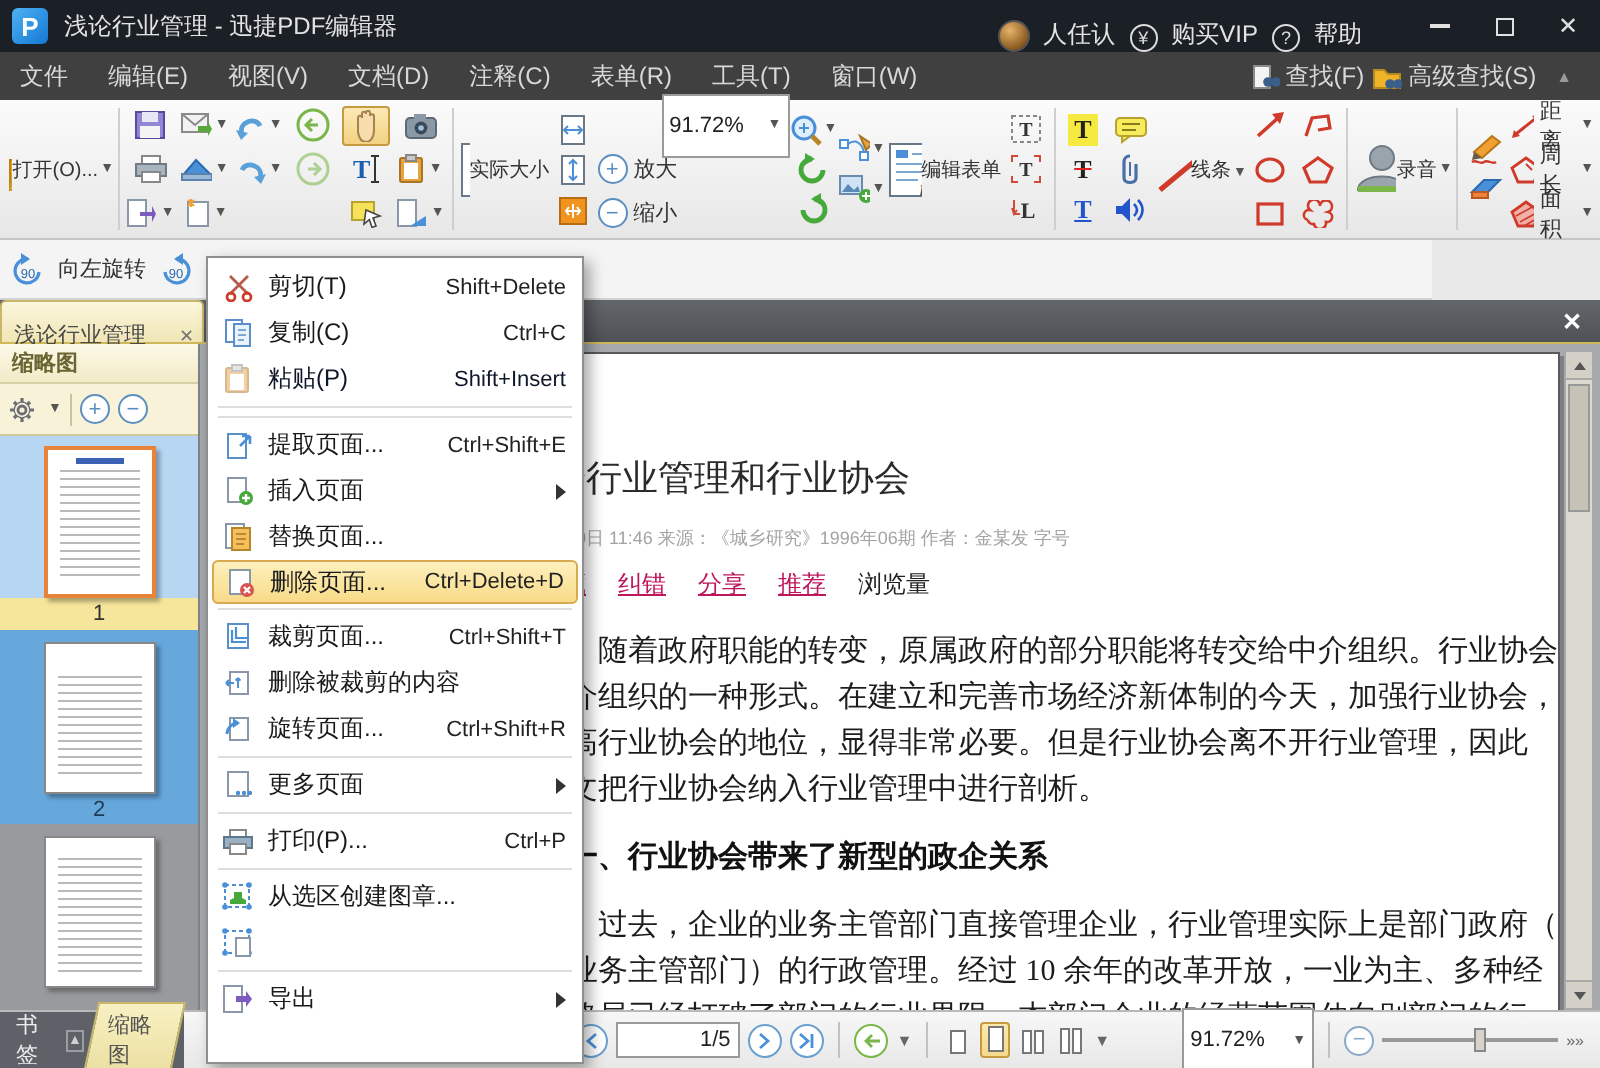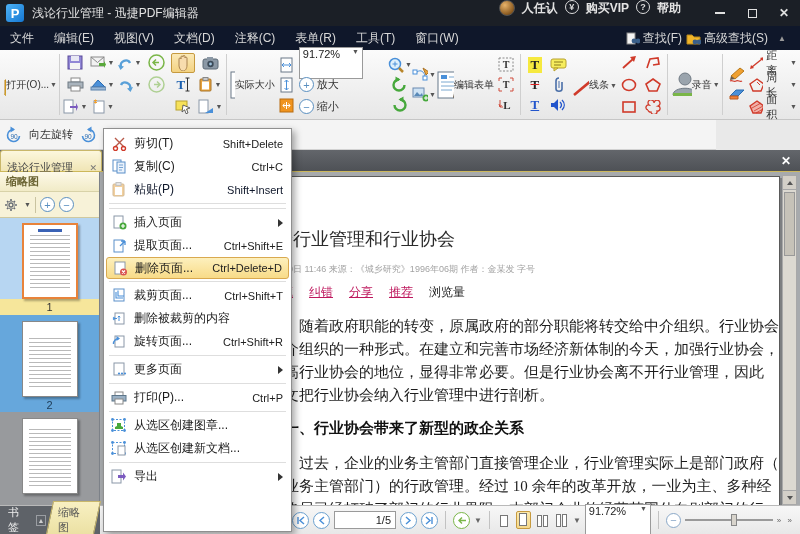--- a/index.html
+++ b/index.html
@@ -3,50 +3,50 @@
 <meta charset="utf-8">
 <style>
   * { margin:0; padding:0; box-sizing:border-box; }
   html,body { width:800px; height:534px; }
   body { font-family:"Liberation Sans", sans-serif; overflow:hidden; background:#f0f0f0; }
   .app { position:relative; width:800px; height:534px; overflow:hidden; background:#e9e9e9; }
 
   
   .titlebar { position:absolute; left:0; top:0; width:800px; height:26px; background:#1b1f26; display:flex; align-items:center; color:#e3e3e3; font-size:12px; }
   .logo { width:18px; height:18px; margin:0 8px 0 6px; border-radius:3px; background:linear-gradient(135deg,#4db2f5,#1577d2); color:#fff; font-weight:bold; font-size:13px; display:flex; align-items:center; justify-content:center; }
-  .tb-right { margin-left:auto; display:flex; align-items:flex-start; gap:7px;font-weight:bold; }
+  .tb-right { margin-left:auto; display:flex; align-items:flex-end; gap:7px; }
   .avatar { width:16px; height:16px; border-radius:50%; background:radial-gradient(circle at 35% 30%,#e8b36a,#8a5a20 70%,#4d2f0d); border:1px solid #555; }
   .ring { width:14px; height:14px; border:1px solid #ddd; border-radius:50%; font-size:9px; display:flex; align-items:center; justify-content:center; color:#ddd; }
   .winbtns { display:flex; margin-left:16px; }
   .winbtn { width:32px; height:26px; display:flex; align-items:center; justify-content:center; color:#e0e0e0; font-size:12px; }
   .maxglyph { width:9px; height:9px; border:1px solid #e0e0e0; display:inline-block; }
   .minglyph { width:10px; height:0; border-bottom:2px solid #e0e0e0; display:inline-block; }
 
   
-  .menubar { position:absolute; left:0; top:26px; width:800px; height:24px; background:#0f172a; display:flex; align-items:center; color:#d8d8d8; font-size:12px; }
+  .menubar { position:absolute; left:0; top:26px; width:800px; height:24px; background:#404040; display:flex; align-items:center; color:#d8d8d8; font-size:12px; }
   .menu-item { padding:0 10px; height:100%; display:flex; align-items:center; }
   .mb-right { margin-left:auto; display:flex; align-items:center; gap:4px; padding-right:14px; }
   .mb-find { display:flex; align-items:center; gap:3px; }
   .collapse-up { color:#9a9a9a; font-size:8px; margin-left:6px; }
 
   
   .toolbar { position:absolute; left:0; top:50px; width:800px; height:70px; background:linear-gradient(#fbfbfb,#e7e7e7); border-bottom:1px solid #c6c6c6; display:flex; align-items:center; padding:1px 3px; }
   .tsep { width:1px; align-self:stretch; margin:3px 2px; background:#cfcfcf; }
   .tg { display:flex; flex-direction:row; align-items:center; justify-content:center; }
   .tlabel { font-size:10px; color:#333; white-space:nowrap; }
   .tgrid { display:grid; grid-template-rows:repeat(3,22px); grid-auto-flow:column; grid-auto-columns:27px; align-items:center; justify-items:center; }
   .ti { width:24px; height:20px; display:flex; align-items:center; justify-content:center; position:relative; }
   .ti.sel { background:linear-gradient(#fbe9b7,#f3d282); border:1px solid #c69a3f; border-radius:2px; }
   .dd { font-size:7px; color:#555; margin-left:1px; }
   .tcol { display:flex; flex-direction:column; justify-content:center; }
   .tletter { font-family:"Liberation Serif",serif; font-weight:bold; font-size:13px; }
   .t-high { background:#f6e93f; color:#222; padding:0 3px; }
   .t-strike { color:#222; text-decoration:line-through; text-decoration-color:#d22; padding:0 3px; }
   .t-under { color:#2255cc; text-decoration:underline; padding:0 3px; }
-  .combo { width:64px; height:32px; background:#fff; border:1px solid #9a9a9a; font-size:11px; color:#222; display:flex; padding:0 3px; }
+  .combo { width:64px; height:32px; background:#fff; border:1px solid #9a9a9a; font-size:11px; color:#222; display:flex; align-items:center; padding:0 3px;margin-left:32px; }
   .combo .cv { flex:1; text-align:left; }
   .zoomrow { display:flex; align-items:center; gap:3px; height:22px; }
   .circle-ic { width:15px; height:15px; border:1.5px solid #5a8fc0; border-radius:50%; color:#5a8fc0; font-size:11px; line-height:12px; display:flex; align-items:center; justify-content:center; background:#fff; }
   .mlabel11 { font-size:11px; color:#333; }
 
   
   .rotatebar { position:absolute; left:0; top:120px; width:716px; height:30px; background:#f4f4f4; border-bottom:1px solid #d2d2d2; display:flex; align-items:center; gap:4px; padding:0 3px; font-size:11px; color:#333; }
   .rot90 { width:22px; height:22px; display:flex; align-items:center; justify-content:center; }
 
   
@@ -766,37 +766,47 @@
           </svg>
         </span>
       <span class="mlab">粘贴(P)</span>
         <span class="msc">Shift+Insert</span>
     </div>
     <div class="msep"></div>
     <div class="msep"></div>
     <div class="mitem">
       <span class="mic">
           <svg width="15" height="15">
+            <rect x="2" y="2" width="9" height="12" fill="#fff" stroke="#5b8fc9"></rect>
+            <path d="M8 8 L13 3 M13 3 L13 7 M13 3 L9 3" fill="none" stroke="#4a90d9" stroke-width="1.3"></path>
+          </svg>
+        </span>
+      <span class="mlab">提取页面...</span>
+        <span class="msc">Ctrl+Shift+E</span>
+    </div>
+    <div class="mitem">
+      <span class="mic">
+          <svg width="15" height="15">
             <rect x="2" y="1" width="9" height="12" fill="#fff" stroke="#8a97a8"></rect>
             <circle cx="11" cy="11" r="3.5" fill="#47a83c"></circle>
             <path d="M11 9 L11 13 M9 11 L13 11" stroke="#fff" stroke-width="1.2"></path>
           </svg>
         </span>
       <span class="mlab">插入页面</span>
         <span class="msub"></span>
     </div>
     <div class="mitem">
       <span class="mic">
           <svg width="15" height="15">
-            <rect x="2" y="2" width="9" height="12" fill="#fff" stroke="#5b8fc9"></rect>
-            <path d="M8 8 L13 3 M13 3 L13 7 M13 3 L9 3" fill="none" stroke="#4a90d9" stroke-width="1.3"></path>
-          </svg>
-        </span>
-      <span class="mlab">提取页面...</span>
-        <span class="msc">Ctrl+Shift+E</span>
+            <rect x="1" y="1" width="9" height="12" fill="#fff" stroke="#8a97a8"></rect>
+            <rect x="4" y="3" width="9" height="11" fill="#f5c05a" stroke="#b8862a"></rect>
+            <path d="M6 6 L11 6 M6 8.5 L11 8.5 M6 11 L10 11" stroke="#a8742a" stroke-width="0.8"></path>
+          </svg>
+        </span>
+      <span class="mlab">替换页面...</span>
     </div>
     <div class="mitem hl">
       <span class="mic">
           <svg width="15" height="15">
             <rect x="2" y="1" width="10" height="12" fill="#fff" stroke="#8a97a8"></rect>
             <circle cx="10.5" cy="11" r="3.5" fill="#d9534f"></circle>
             <path d="M9 9.5 L12 12.5 M12 9.5 L9 12.5" stroke="#fff" stroke-width="1.2"></path>
           </svg>
         </span>
       <span class="mlab">删除页面...</span>
@@ -877,21 +887,20 @@
       <span class="mic">
           <svg width="16" height="15">
             <rect x="1.5" y="1.5" width="12" height="11" fill="none" stroke="#4a90d9" stroke-dasharray="2 1.5"></rect>
             <circle cx="1.5" cy="1.5" r="1.4" fill="#4a90d9"></circle>
             <circle cx="13.5" cy="1.5" r="1.4" fill="#4a90d9"></circle>
             <circle cx="1.5" cy="12.5" r="1.4" fill="#4a90d9"></circle>
             <circle cx="13.5" cy="12.5" r="1.4" fill="#4a90d9"></circle>
             <rect x="7" y="5" width="7" height="9" fill="#fff" stroke="#8a97a8"></rect>
           </svg>
         </span>
-      <span class="mlab">从选区创建新文档...</span>
     </div>
     <div class="msep"></div>
     <div class="mitem">
       <span class="mic">
           <svg width="16" height="15">
             <rect x="1" y="1" width="9" height="13" fill="#fff" stroke="#8a97a8"></rect>
             <path d="M8 7 L13 7 L13 4.5 L16 8.5 L13 12.5 L13 10 L8 10 Z" fill="#7b5bbf" transform="translate(-1,-1)"></path>
           </svg>
         </span>
       <span class="mlab">导出</span>

